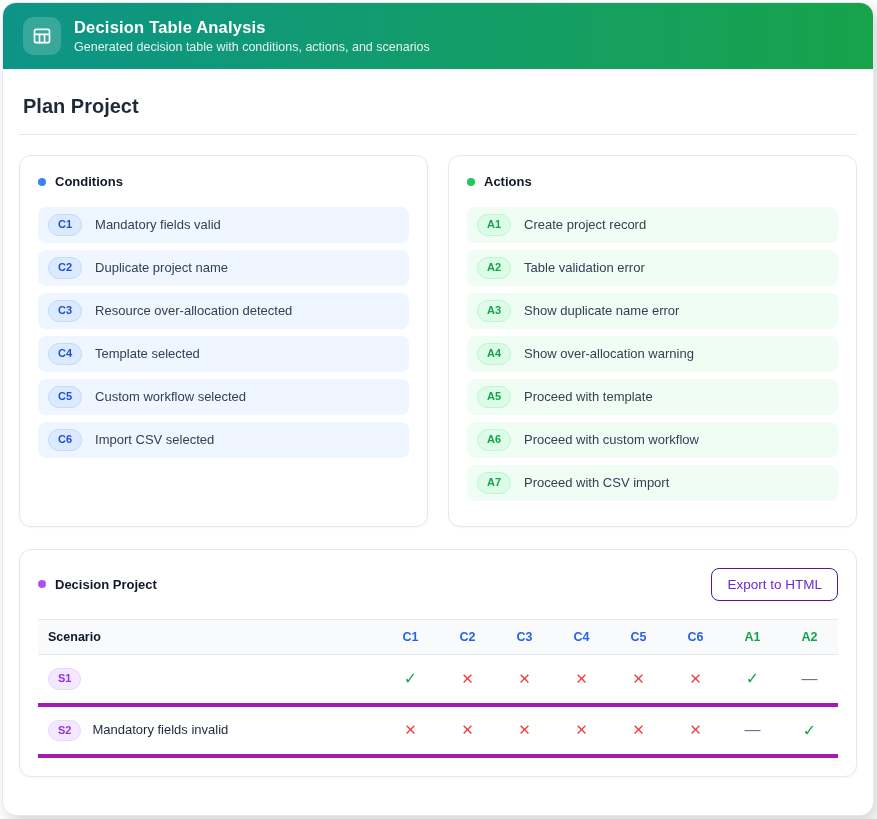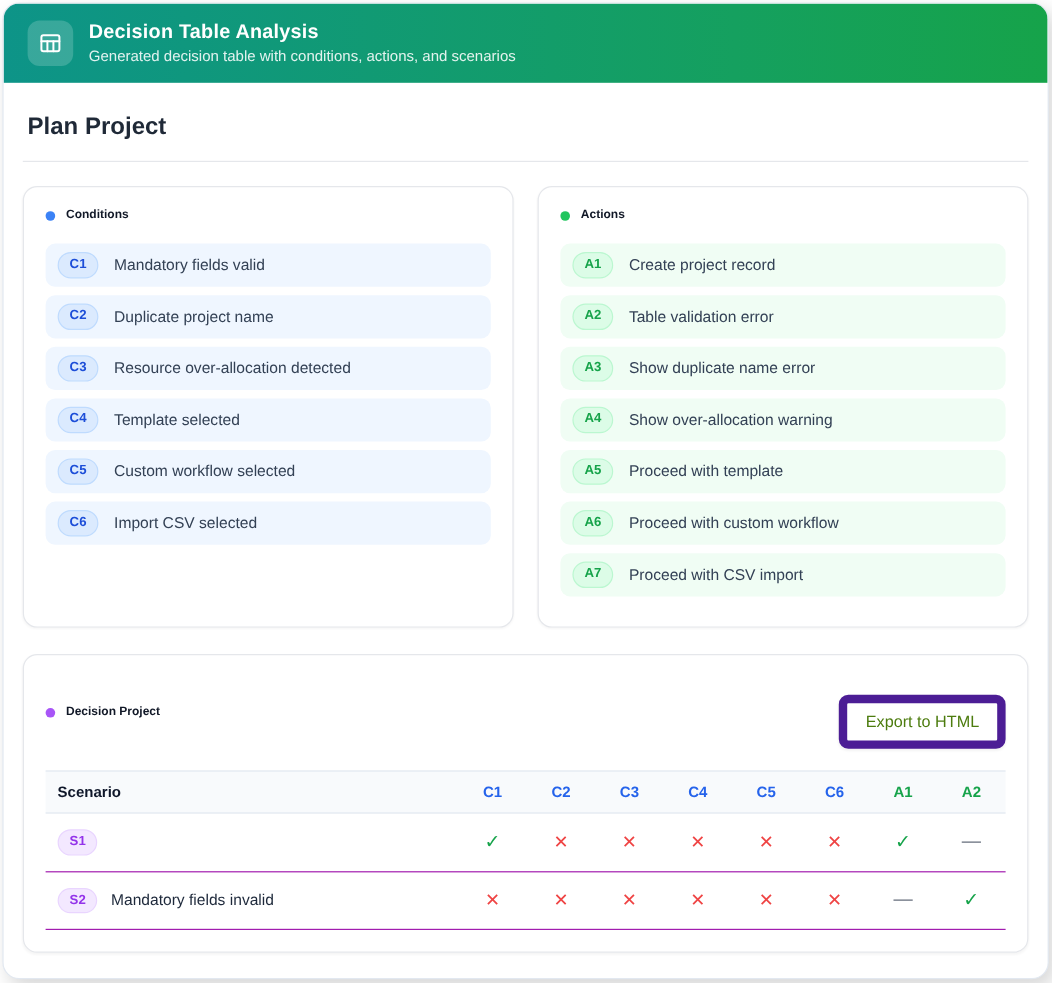--- a/index.html
+++ b/index.html
@@ -51,65 +51,64 @@
     border-radius: 12px;
     padding: 18px;
     box-shadow: 0 1px 2px rgba(0,0,0,.04);
   }
   .card.tall { min-height: 358px; }
   .card-head { display: flex; align-items: center; gap: 9px; margin-bottom: 18px; }
   .dot { width: 8px; height: 8px; border-radius: 50%; flex: 0 0 auto; }
   .dot-blue { background: #3b82f6; }
   .dot-green { background: #22c55e; }
   .dot-purple { background: #a855f7; }
-  .card-title { font-size: 10px; font-weight: 700; color: #111827; }
+  .card-title { font-size: 13px; font-weight: 700; color: #111827; }
   
   .row {
     display: flex; align-items: center; gap: 13px;
     padding: 7px 10px; border-radius: 8px; margin-bottom: 7px;
     font-size: 13px; color: #334155;
   }
   .row-cond { background: #eff6ff; }
   .row-act  { background: #f0fdf4; }
   .pill {
     display: inline-block;
     font-size: 11px; font-weight: 700;
     padding: 2px 9px; border-radius: 999px;
     line-height: 1.45;
   }
   .pill-cond { background: #dbeafe; color: #1d4ed8; border: 1px solid #bfdbfe; }
   .pill-act  { background: #dcfce7; color: #16a34a; border: 1px solid #bbf7d0; }
   .pill-scen { background: #f3e8ff; color: #9333ea; border: 1px solid #e9d5ff; }
   
   .matrix-head { display: flex; align-items: center; justify-content: space-between; margin-bottom: 18px; }
   .export-btn {
-    background: #ffffff; border: 7px solid #4c1d95; border-radius: 8px;
-    padding: 8px 15px; font-size: 13.5px; color: #4d7c0f;
+    background: #ffffff; border: 1px solid #4c1d95; border-radius: 8px;
+    padding: 8px 15px; font-size: 13.5px; color: #6d28d9;
     font-family: inherit; cursor: pointer;
     box-shadow: 0 1px 2px rgba(0,0,0,.05);
-    margin-top: 15px;
   }
   .thead, .tr {
     display: grid;
     grid-template-columns: minmax(0,1fr) repeat(8, 57px);
     align-items: center;
   }
   .thead {
     background: #f8fafc;
     border-top: 1px solid #e2e8f0;
     border-bottom: 1px solid #e2e8f0;
   }
   .th {
     font-size: 12.5px; font-weight: 700;
     text-align: center; padding: 10px 0;
   }
   .th.t-scenario { text-align: left; padding-left: 10px; color: #0f172a; }
   .th.t-cond { color: #2563eb; }
   .th.t-act  { color: #16a34a; }
-  .tr { border-bottom: 1px solid #a21caf; }
+  .tr { border-bottom: 4px solid #a21caf; }
   .td-scenario {
     display: flex; align-items: flex-start; gap: 11px;
     padding: 13px 8px 13px 10px;
     font-size: 13px; color: #1e293b; line-height: 1.55;
   }
   .scen-label { max-width: 235px; }
   .mark { justify-self: center; font-size: 16px; font-weight: 700; }
   .mark-yes  { color: #16a34a; }
   .mark-no   { color: #ef4444; font-weight: 400; font-size: 15px; }
   .mark-dash { color: #6b7280; font-weight: 400; }

